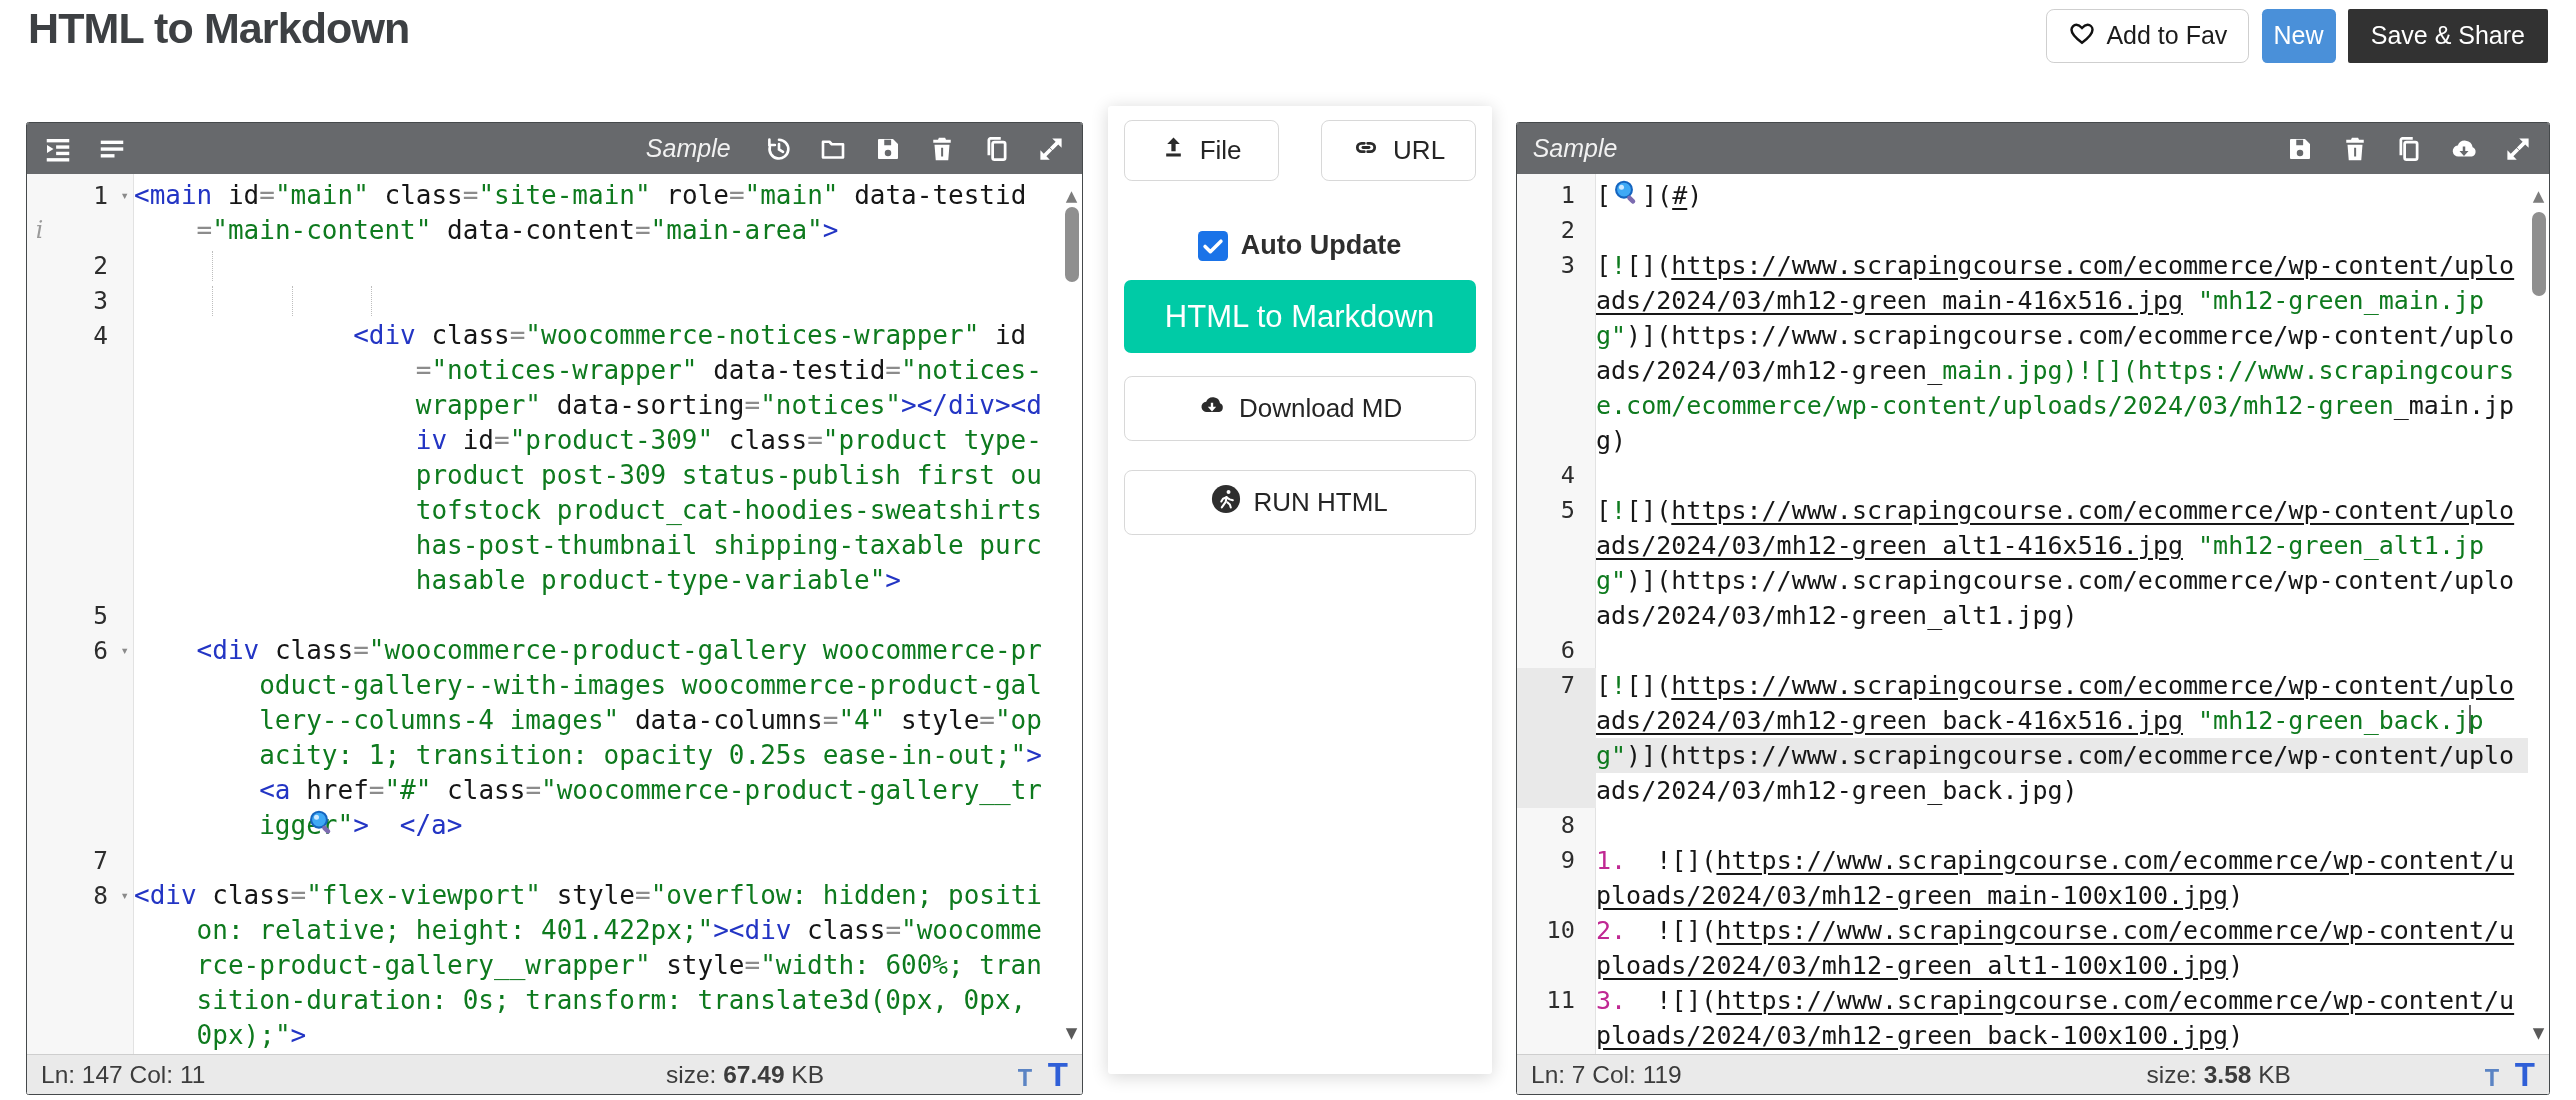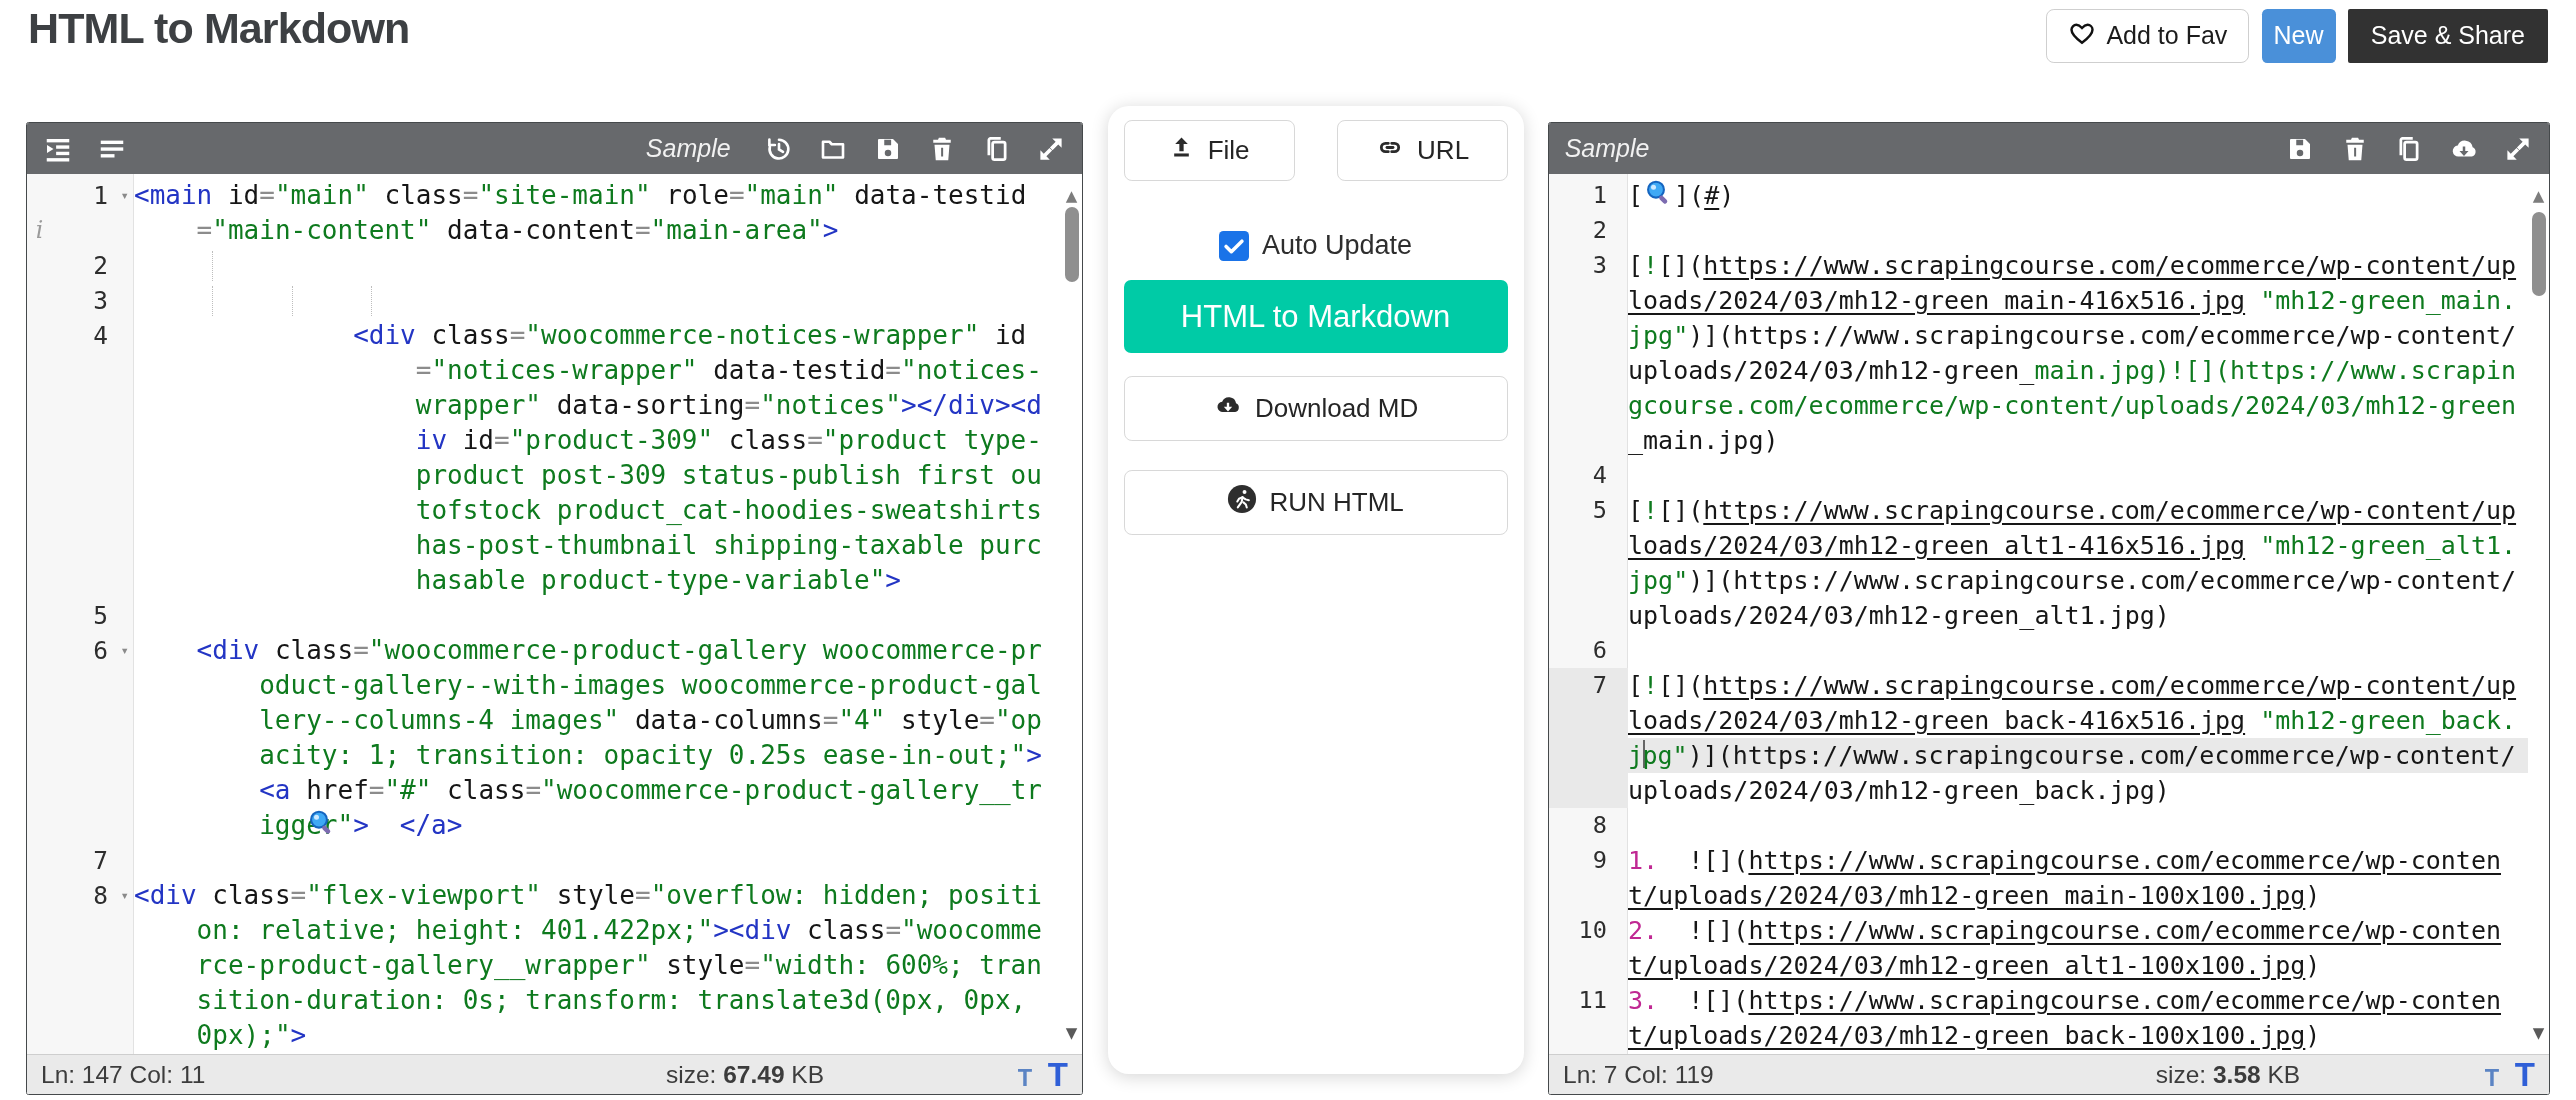--- a/index.html
+++ b/index.html
@@ -80,30 +80,30 @@
   
   .statusbar { height: 40px; flex: none; background: #eaeaea; border-top: 0.9px solid #cecece;
     display: flex; align-items: center; padding: 0 14px; font-size: 24.5px; color: #3c3c3c; }
   .st-pos { width: 42%; }
   .st-size { flex: 1; text-align: center; }
   .st-tt { display: flex; align-items: baseline; gap: 15.7px; }
   .t-small { font-size: 23.6px; font-weight: 700; color: #5b84c4; cursor: pointer; }
   .t-big { font-size: 33px; font-weight: 700; color: #2f5fd7; cursor: pointer; }
 
   
-  .card { width: 416px; flex: none; align-self: flex-start; margin-top: -15.7px; height: 968px;
-    background: #fff; border-radius: 21px; box-shadow: 0 2.6px 17.5px rgba(0,0,0,.16); padding: 14px 16px; }
+  .card { width: 384px; flex: none; align-self: flex-start; margin-top: -15.7px; height: 968px;
+    background: #fff; border-radius: 3px; box-shadow: 0 2.6px 17.5px rgba(0,0,0,.16); padding: 14px 16px; }
   .card-row { display: flex; gap: 42px; }
   .cbtn { display: flex; align-items: center; justify-content: center; gap: 12.2px; background: #fff;
     border: 1.7px solid #d8d8d8; border-radius: 7.9px; font-family: inherit; font-size: 26px;
     color: #252525; cursor: pointer; }
   .cbtn svg { flex: none; }
   .cbtn-half { flex: 1; height: 61px; }
   .auto-row { margin-top: 49px; display: flex; align-items: center; justify-content: center;
-    gap: 13px; font-size: 27px; color: #2e2e2e; }
+    gap: 13px; font-size: 27px; color: #2e2e2e; font-weight: bold; }
   .checkbox { width: 30px; height: 30px; cursor: pointer; }
   .convert-btn { margin-top: 19px; width: 100%; height: 73px; background: #00cba6; color: #fff;
     border: none; border-radius: 7px; font-family: inherit; font-size: 31px; cursor: pointer; }
   .cbtn-full { width: 100%; height: 65px; }
   .run-btn { margin-top: 29px; }
   .dl-btn { margin-top: 23px; }
 </style>
 </head>
 <body>
 

